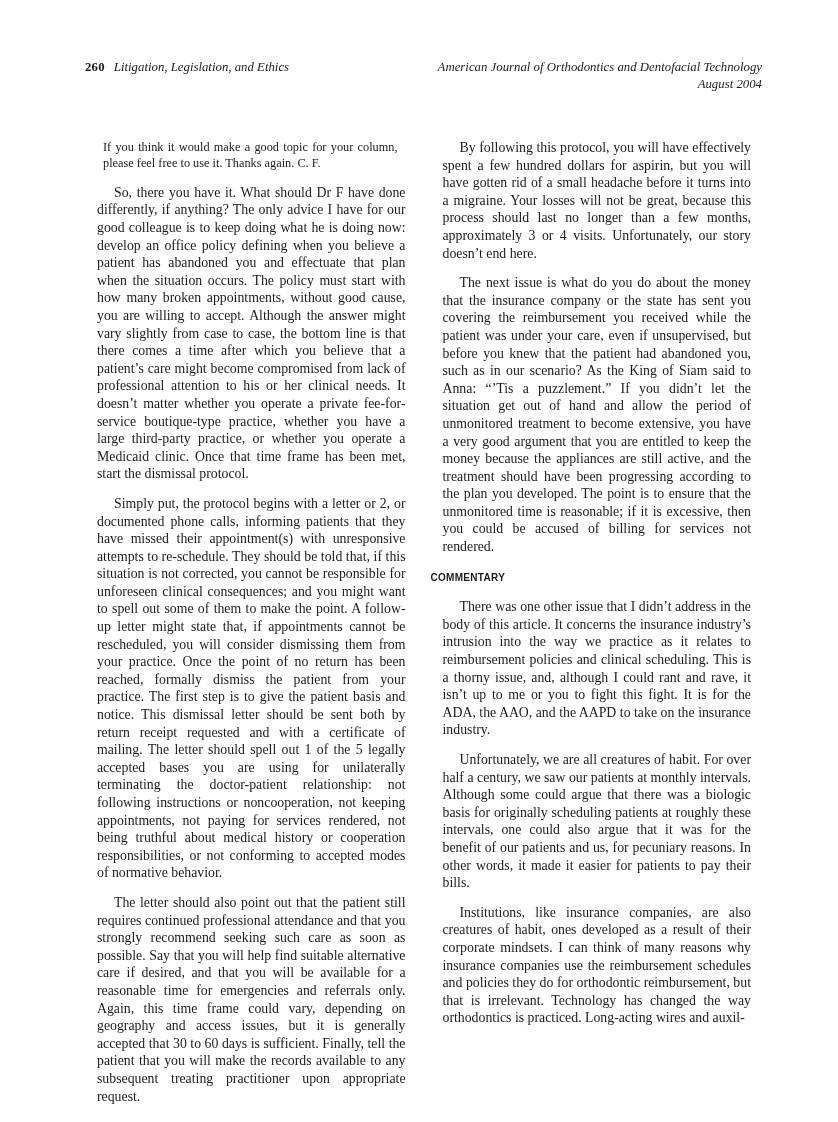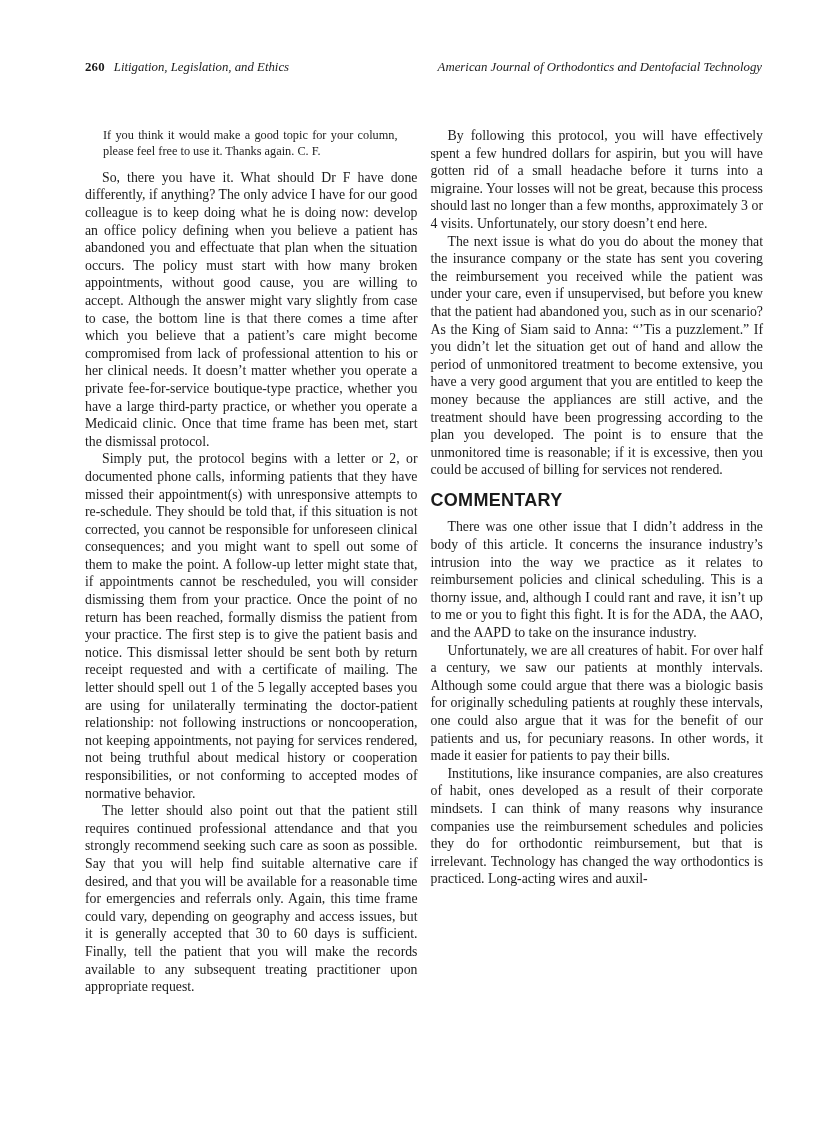--- a/index.html
+++ b/index.html
@@ -51,49 +51,50 @@
     gap: 13px;
   }
   .column {
     flex: 1 1 0;
     min-width: 0;
     font-size: 13.8px;
     line-height: 17.6px;
     text-align: justify;
   }
   .column p {
-    margin: 0;
+    margin: 12px;
     text-indent: 17px;
   }
   .letter-quote {
     font-size: 12.3px;
     line-height: 16.4px;
-    margin: 0 20px 9px 18px;
+    margin: 12px 20px 9px 18px;
     text-align: justify;
   }
   .commentary-heading {
     font-family: "Liberation Sans", sans-serif;
     font-weight: bold;
-    font-size: 18px;
+    font-size: 10px;
     letter-spacing: 0.3px;
     margin: 13px 0 9px 0;
     text-align: left;
   }
 </style>
 </head>
 <body>
 
 <div class="page">
 
   <div class="running-header">
     <div class="header-left">
       <span class="page-number">260</span><span>Litigation, Legislation, and Ethics</span>
     </div>
     <div class="header-right">
       <div>American Journal of Orthodontics and Dentofacial Technology</div>
+      <div>August 2004</div>
     </div>
   </div>
 
   <div class="content">
 
     <div class="column">
       <div class="letter-quote">If you think it would make a good topic for your column, please feel free to use it. Thanks again. C. F.</div>
       <p>So, there you have it. What should Dr F have done differently, if anything? The only advice I have for our good colleague is to keep doing what he is doing now: develop an office policy defining when you believe a patient has abandoned you and effectuate that plan when the situation occurs. The policy must start with how many broken appointments, without good cause, you are willing to accept. Although the answer might vary slightly from case to case, the bottom line is that there comes a time after which you believe that a patient’s care might become compromised from lack of professional attention to his or her clinical needs. It doesn’t matter whether you operate a private fee-for-service boutique-type practice, whether you have a large third-party practice, or whether you operate a Medicaid clinic. Once that time frame has been met, start the dismissal protocol.</p>
       <p>Simply put, the protocol begins with a letter or 2, or documented phone calls, informing patients that they have missed their appointment(s) with unresponsive attempts to re-schedule. They should be told that, if this situation is not corrected, you cannot be responsible for unforeseen clinical consequences; and you might want to spell out some of them to make the point. A follow-up letter might state that, if appointments cannot be rescheduled, you will consider dismissing them from your practice. Once the point of no return has been reached, formally dismiss the patient from your practice. The first step is to give the patient basis and notice. This dismissal letter should be sent both by return receipt requested and with a certificate of mailing. The letter should spell out 1 of the 5 legally accepted bases you are using for unilaterally terminating the doctor-patient relationship: not following instructions or noncooperation, not keeping appointments, not paying for services rendered, not being truthful about medical history or cooperation responsibilities, or not conforming to accepted modes of normative behavior.</p>
       <p>The letter should also point out that the patient still requires continued professional attendance and that you strongly recommend seeking such care as soon as possible. Say that you will help find suitable alternative care if desired, and that you will be available for a reasonable time for emergencies and referrals only. Again, this time frame could vary, depending on geography and access issues, but it is generally accepted that 30 to 60 days is sufficient. Finally, tell the patient that you will make the records available to any subsequent treating practitioner upon appropriate request.</p>

